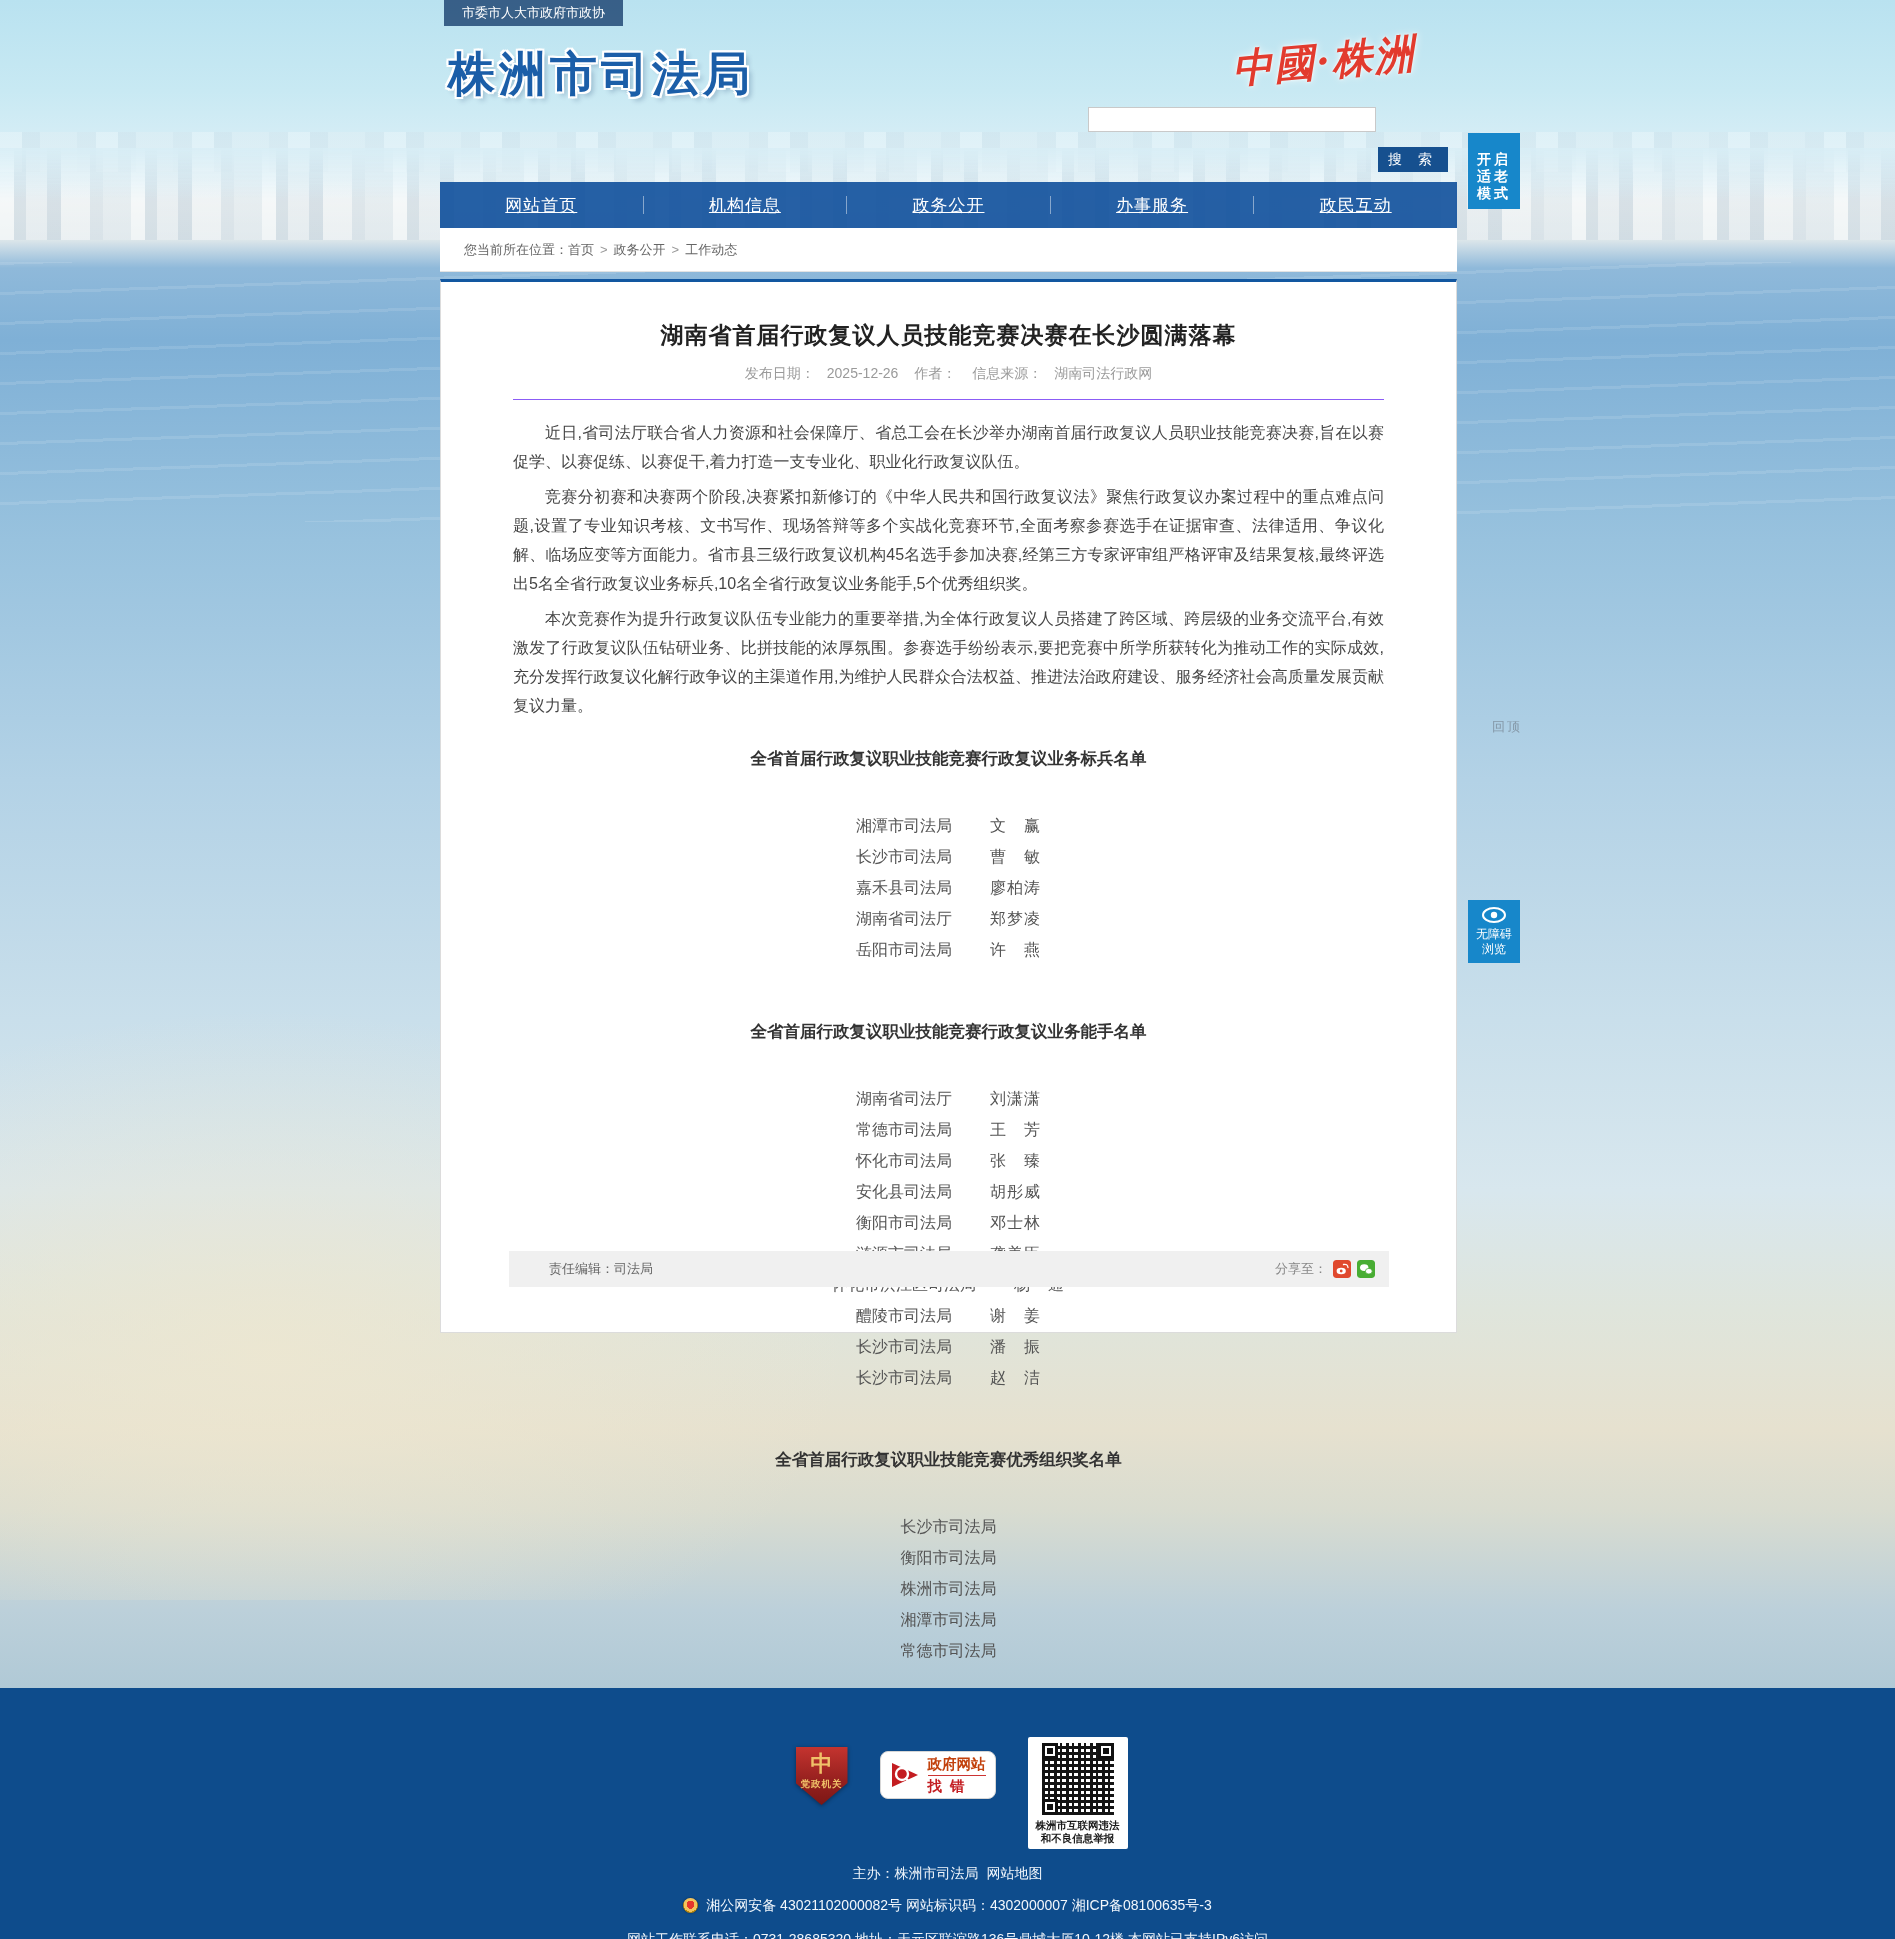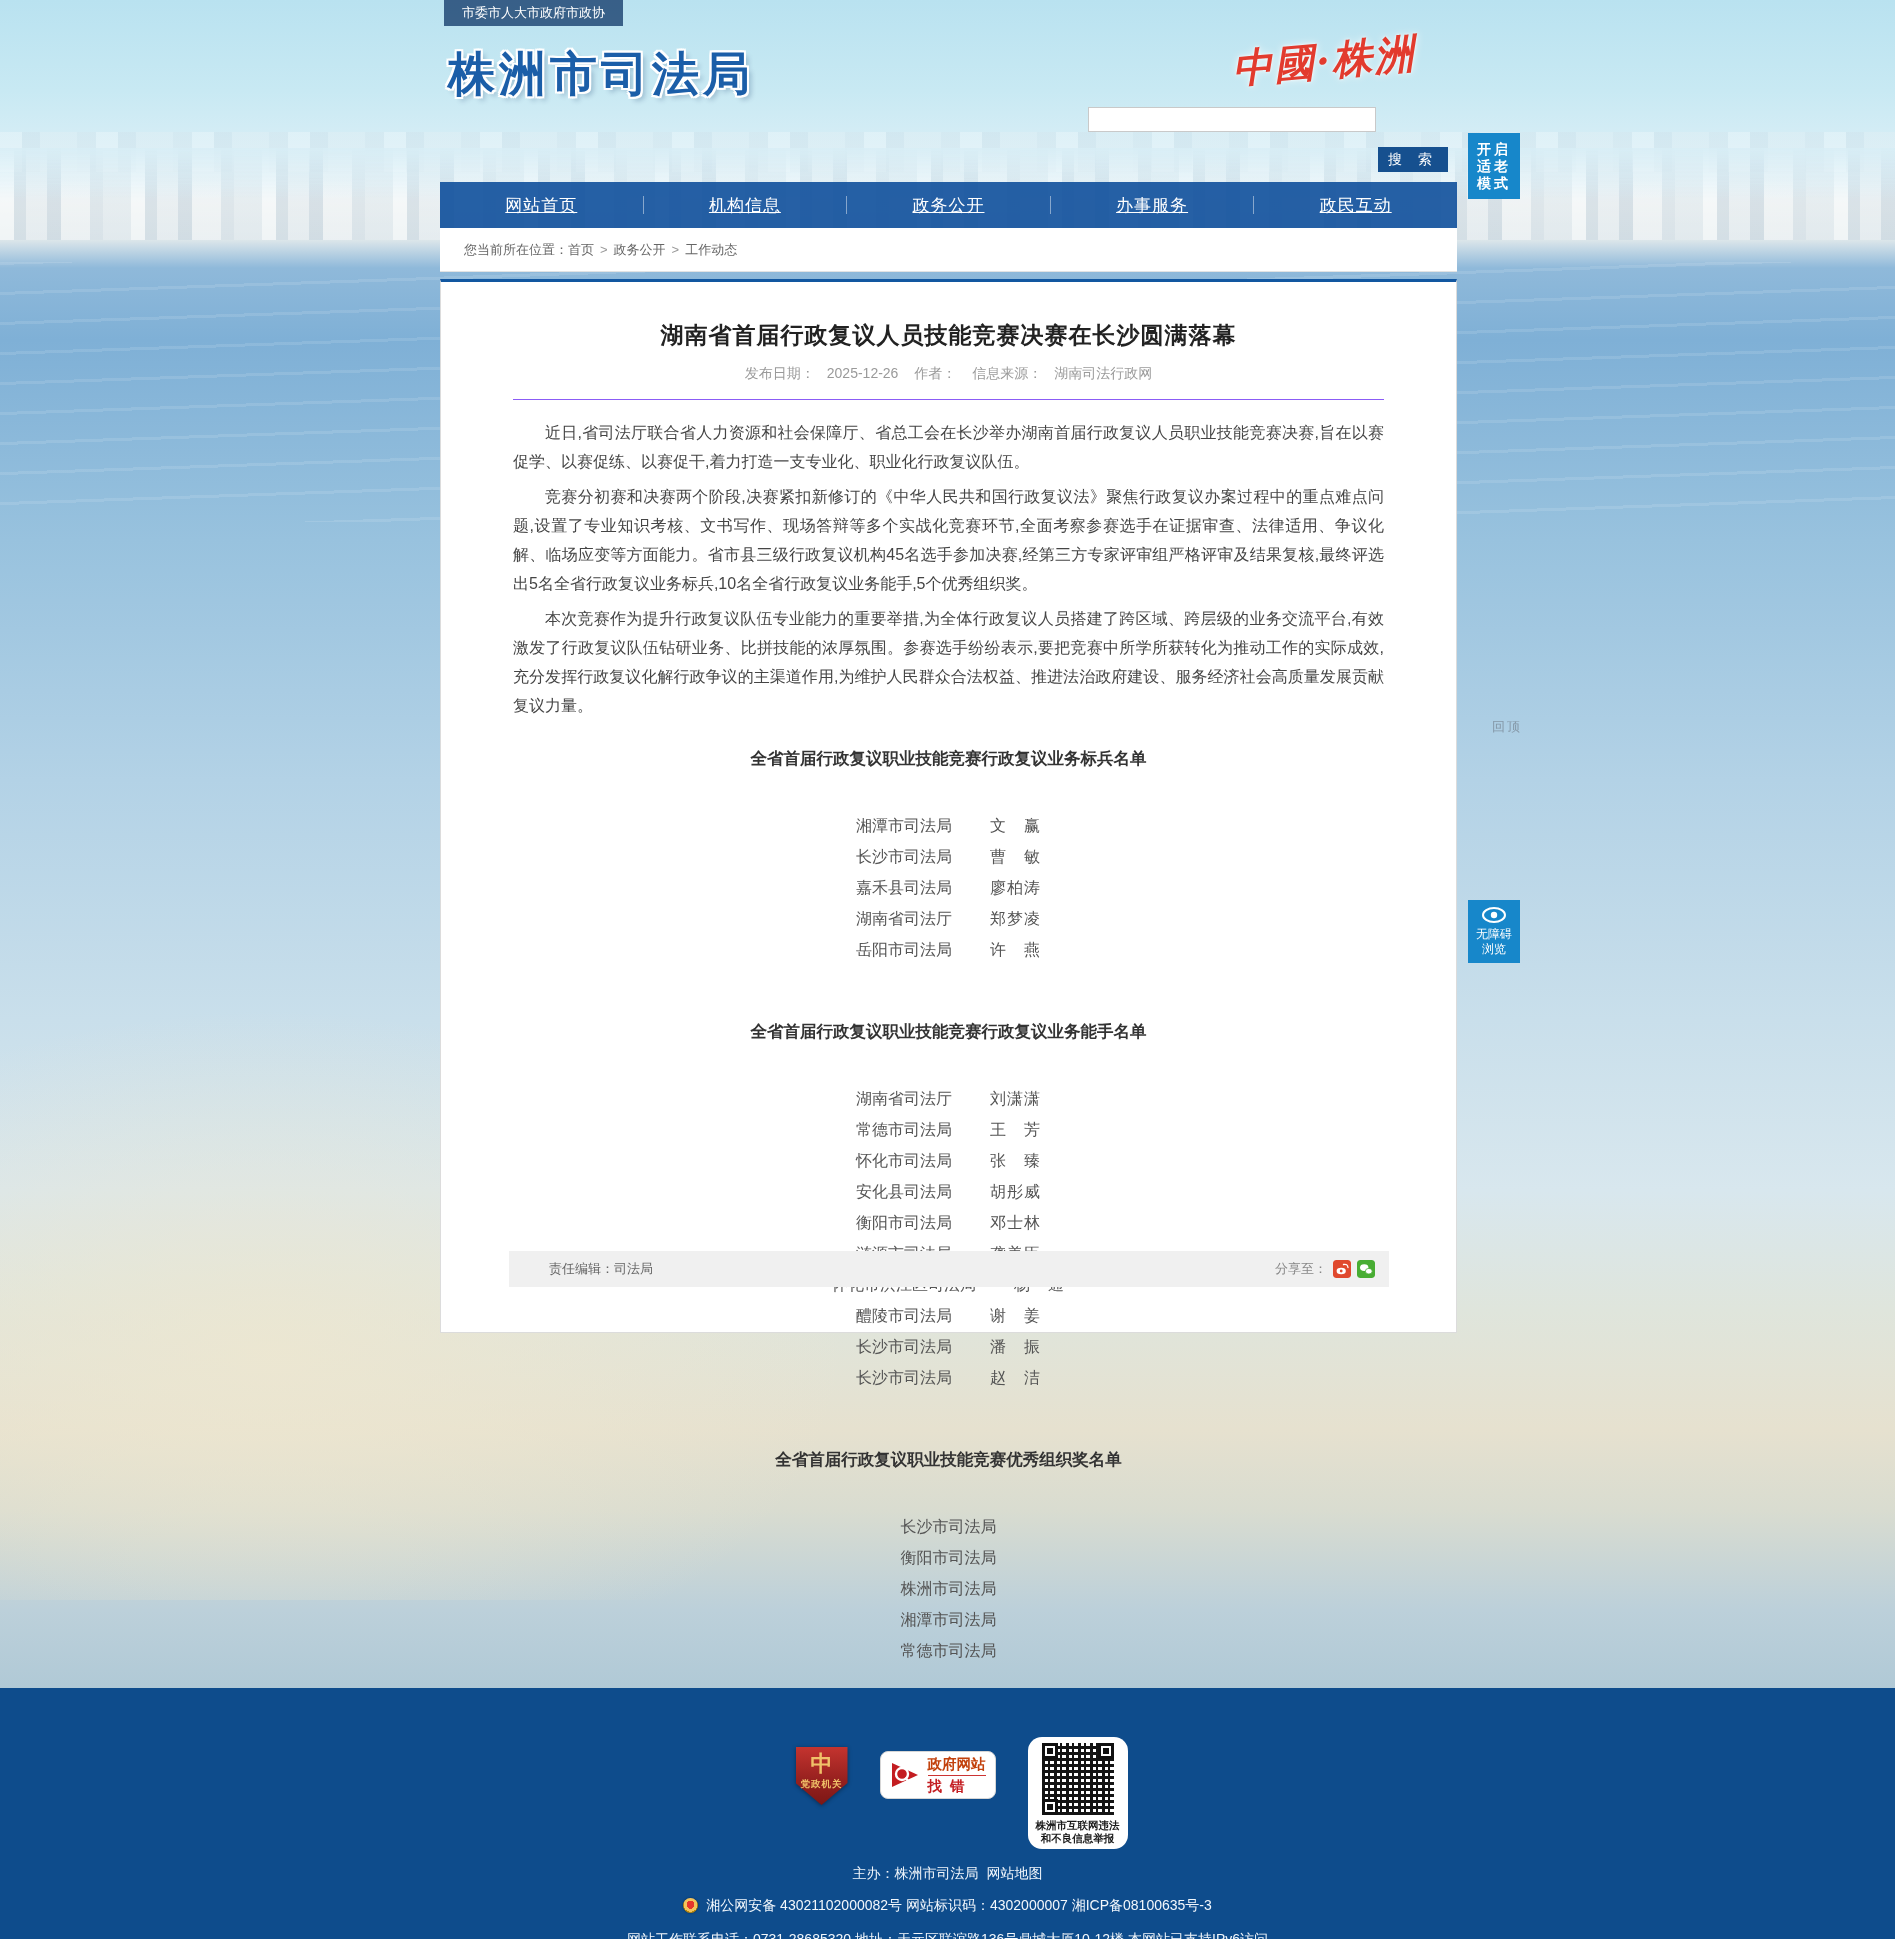--- a/index.html
+++ b/index.html
@@ -81,21 +81,21 @@
   .search-box input {
     width:288px; height:25px; border:1px solid #c9c9c9; background:#fff;
     padding:0 8px; font-size:13px; outline:none;
   }
   .search-btn {
     width:70px; height:25px; margin-left:2px; background:#16508f; color:#fff;
     border:none; font-size:14px; letter-spacing:6px; cursor:pointer;
     display:flex; align-items:center; justify-content:center;margin-top:40px;
   }
   .elder-widget {
-    position:absolute; left:1468px; top:133px; width:52px; padding:8px 0 7px;
+    position:absolute; left:1468px; top:133px; width:52px; padding:18px 0 7px;
     background:#1787ca; color:#fff; text-align:center; cursor:pointer;
     font-size:14px; font-weight:bold; line-height:17px; letter-spacing:3px;
   }
 
   
   .nav {
     position:absolute; left:440px; top:182px; width:1017px; height:46px;
     background:rgba(21,84,158,.93); display:flex; align-items:center;
   }
   .nav-item {
@@ -201,21 +201,21 @@
     width:116px; height:48px; margin-top:14px; background:#fff; border-radius:8px;
     border:1px solid #d6d6d6; display:flex; align-items:center; padding:0 8px;
     cursor:pointer; gap:7px;
   }
   .error-badge .eb-text { display:flex; flex-direction:column; line-height:1; }
   .eb-line1 { font-size:14.5px; color:#c2410c; font-weight:bold; padding-bottom:4px;
     border-bottom:1px solid #c33; }
   .eb-line2 { font-size:14.5px; color:#c31d21; font-weight:bold; padding-top:3px;
     letter-spacing:8px; }
   .qr-box {
-    width:100px; height:112px; background:#fff; border-radius:14px;
+    width:100px; height:112px; background:#fff; border-radius:2px;
     display:flex; flex-direction:column; align-items:center; padding-top:6px;
   }
   .qr-pattern {
     width:72px; height:72px; position:relative; background:
       repeating-linear-gradient(90deg,#141414 0 3px,transparent 3px 6px,#141414 6px 8px,transparent 8px 12px),
       repeating-linear-gradient(0deg,#141414 0 3px,#fff 3px 6px,#141414 6px 9px,#fff 9px 12px);
   }
   .qr-finder {
     position:absolute; width:16px; height:16px; background:#fff;
     border:3px solid #111; box-shadow:inset 0 0 0 2px #fff, inset 0 0 0 6px #111;

